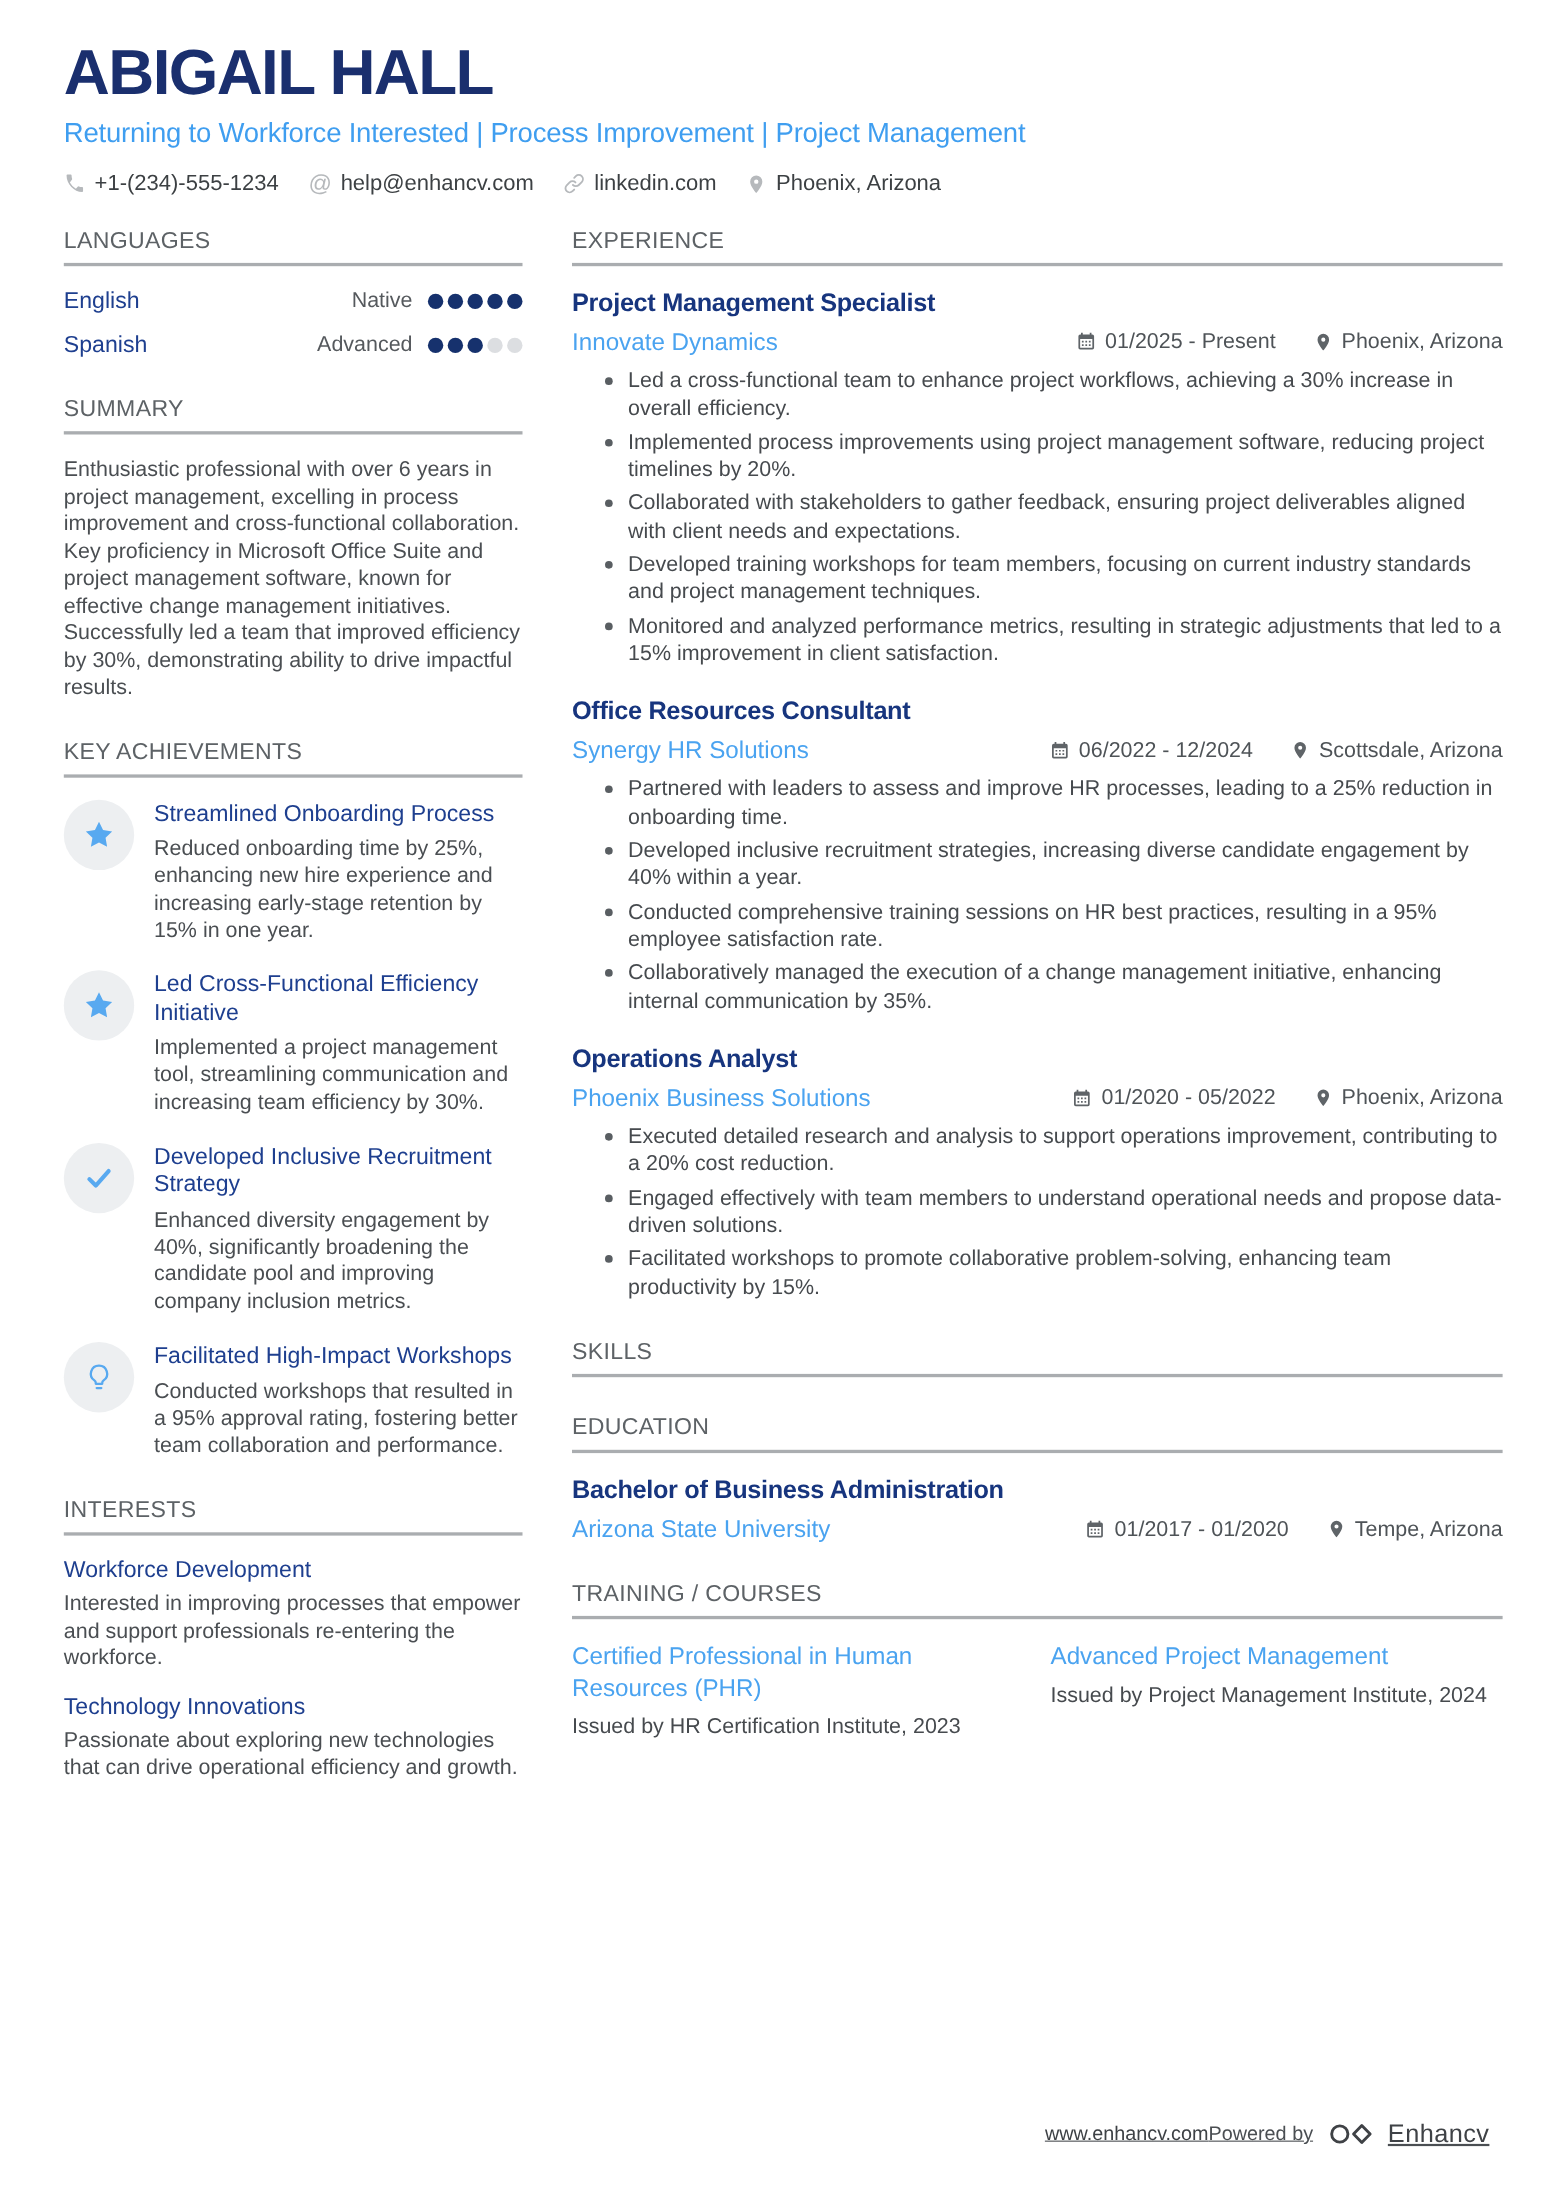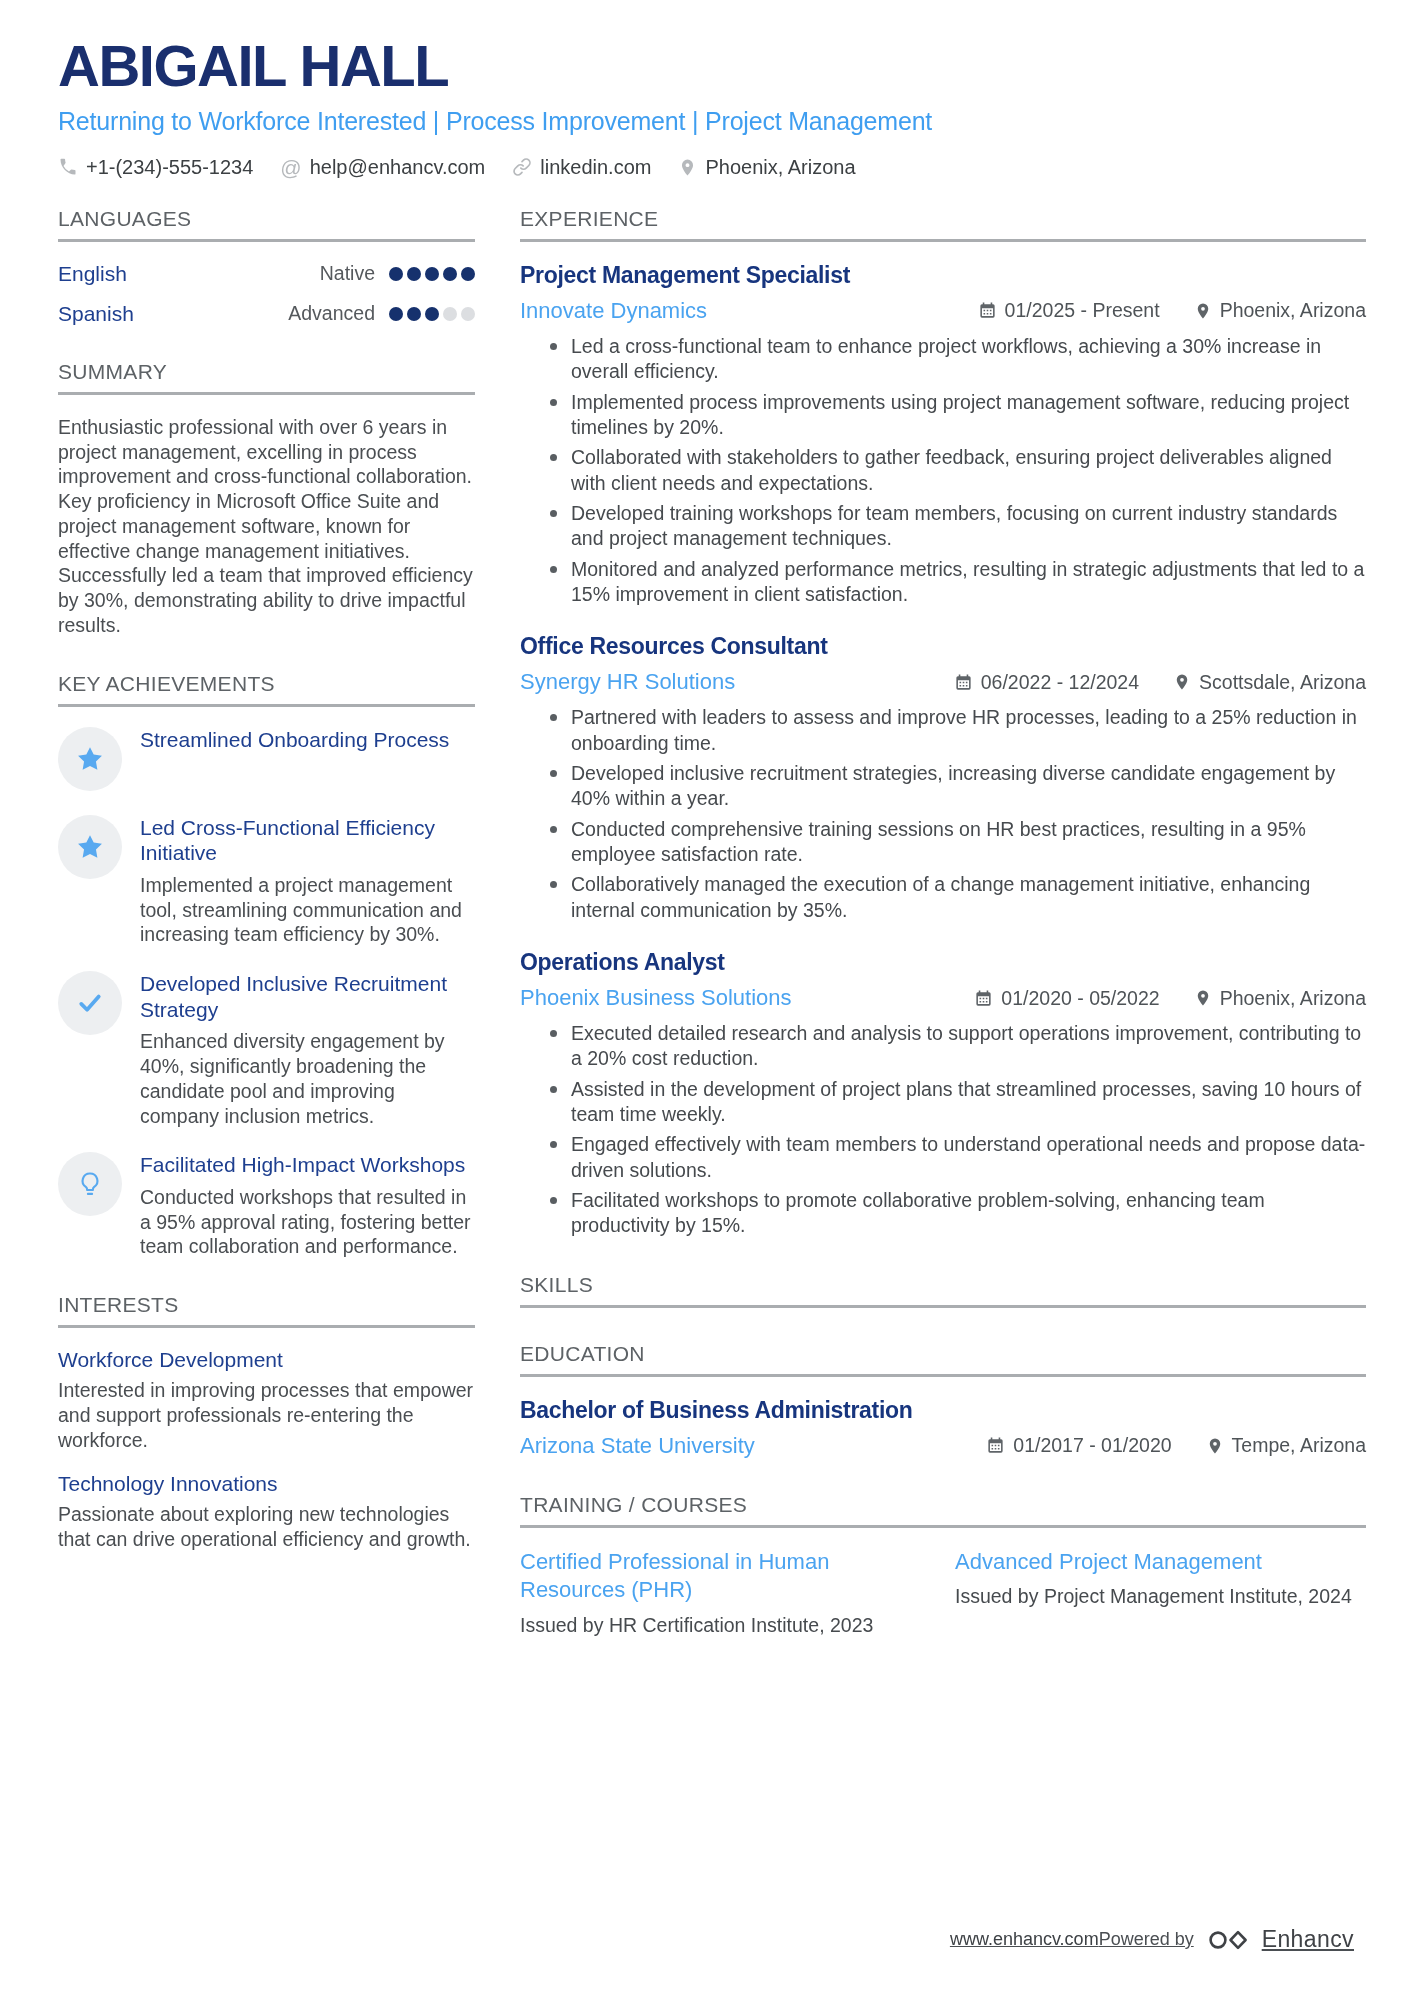--- a/index.html
+++ b/index.html
@@ -177,20 +177,21 @@
         <div class="section-header">KEY ACHIEVEMENTS</div>
 
         <div class="ach-item">
           <div class="ach-icon-wrap">
             <svg width="30" height="30" viewBox="0 0 24 24">
                 <path fill="#58a9f0" d="M12 2.5l2.95 5.98 6.6.96-4.78 4.65 1.13 6.58L12 17.57l-5.9 3.1 1.13-6.58L2.45 9.44l6.6-.96z"></path>
               </svg>
           </div>
           <div class="ach-body">
             <div class="ach-title">Streamlined Onboarding Process</div>
+            <div class="ach-text">Reduced onboarding time by 25%, enhancing new hire experience and increasing early-stage retention by 15% in one year.</div>
           </div>
         </div>
 
         <div class="ach-item">
           <div class="ach-icon-wrap">
             <svg width="30" height="30" viewBox="0 0 24 24">
                 <path fill="#58a9f0" d="M12 2.5l2.95 5.98 6.6.96-4.78 4.65 1.13 6.58L12 17.57l-5.9 3.1 1.13-6.58L2.45 9.44l6.6-.96z"></path>
               </svg>
           </div>
           <div class="ach-body">
@@ -306,21 +307,20 @@
             </span>
             <span class="meta-group">
               <svg width="18" height="18" viewBox="0 0 24 24">
                   <path fill="#5f6468" d="M12 2a7 7 0 0 0-7 7c0 5.25 7 13 7 13s7-7.75 7-13a7 7 0 0 0-7-7zm0 9.5a2.5 2.5 0 1 1 0-5 2.5 2.5 0 0 1 0 5z"></path>
                 </svg>
               <span>Phoenix, Arizona</span>
             </span>
           </div>
           <ul class="bullets">
             <li>Executed detailed research and analysis to support operations improvement, contributing to a 20% cost reduction.</li>
-            <li>Assisted in the development of project plans that streamlined processes, saving 10 hours of team time weekly.</li>
             <li>Engaged effectively with team members to understand operational needs and propose data-driven solutions.</li>
             <li>Facilitated workshops to promote collaborative problem-solving, enhancing team productivity by 15%.</li>
           </ul>
         </div>
       </section>
 
       <section class="section">
         <div class="section-header">SKILLS</div>
       </section>
 

